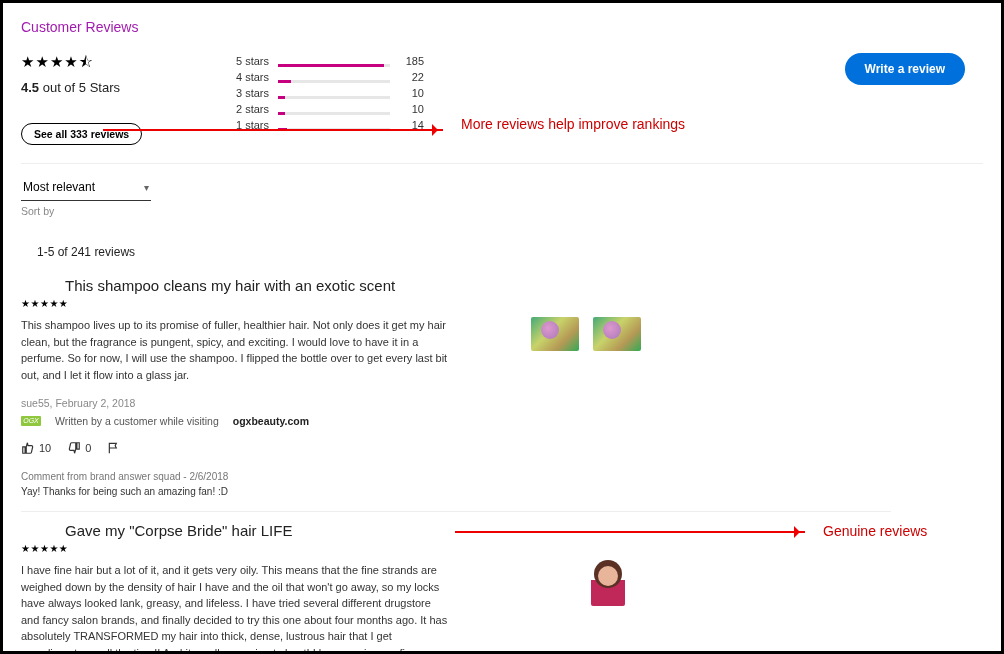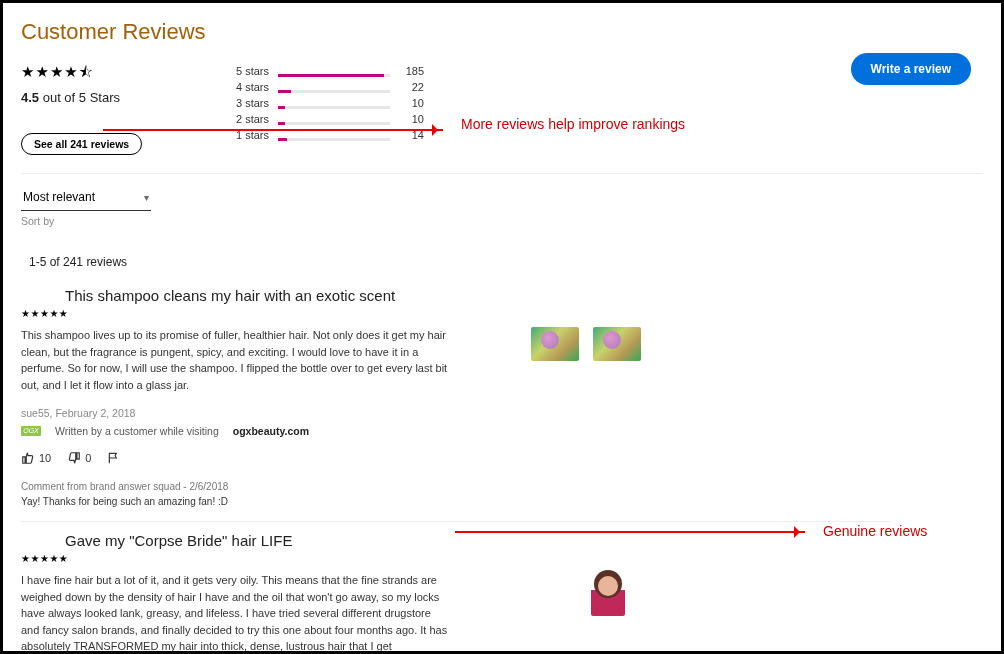--- a/index.html
+++ b/index.html
@@ -1,37 +1,37 @@
 <!DOCTYPE html>
 <html><head>
 <meta charset="utf-8">
 <style>
   * { box-sizing: border-box; margin: 0; padding: 0; }
   body { font-family: Arial, Helvetica, sans-serif; background: #fff; width: 1004px; height: 654px; position: relative; border: 3px solid #000; overflow: hidden; }
   .content { padding: 16px 18px 0 18px; }
-  .section-title { font-size: 22px; color: #a16207; font-weight: 400; margin-bottom: 16px; }
+  .section-title { font-size: 14px; color: #a21caf; font-weight: 400; margin-bottom: 16px; }
   .summary-row { display: flex; align-items: flex-start; position: relative; }
   .rating-block { width: 215px; }
   .stars { font-size: 15px; letter-spacing: 1px; color: #000; }
   .rating-text { font-size: 13px; color: #222; margin-top: 4px; }
   .rating-text b { font-weight: 700; }
   .see-all-btn { display: inline-block; margin-top: 28px; border: 1px solid #000; border-radius: 14px; padding: 4px 12px; font-size: 10.5px; font-weight: 700; background: #fff; cursor: pointer; }
   .histo { width: 200px; }
   .histo-row { display: flex; align-items: flex-end; height: 16px; font-size: 11px; color: #333; }
   .histo-label { width: 42px; }
   .histo-bar-bg { flex: 0 0 112px; height: 3px; background: #e6e6e6; position: relative; }
   .histo-bar-fill { position: absolute; left: 0; top: 0; height: 3px; background: #c6007e; }
   .histo-count { width: 28px; text-align: right; margin-left: 6px; }
-  .write-btn { position: absolute; right: 30px; top: 50px; background: #0071dc; color: #fff; border: none; border-radius: 18px; padding: 9px 20px; font-size: 12px; font-weight: 700; cursor: pointer; }
+  .write-btn { position: absolute; right: 36px; top: 50px; background: #0071dc; color: #fff; border: none; border-radius: 18px; padding: 9px 20px; font-size: 12px; font-weight: 700; cursor: pointer; }
   .divider { border: none; border-top: 1px solid #eee; margin: 18px 0 12px 0; }
   .sort-block { width: 130px; }
   .sort-select { display: flex; justify-content: space-between; align-items: center; border-bottom: 1.5px solid #333; padding: 4px 2px 6px 2px; font-size: 12px; cursor: pointer; }
   .chev { font-size: 10px; color: #666; }
   .sort-by { font-size: 10.5px; color: #888; margin-top: 4px; }
-  .range-text { font-size: 12px; color: #222; margin: 28px 0 18px 8px; }
+  .range-text { font-size: 12px; color: #222; margin: 28px 0 18px 16px; }
   .review { border-bottom: 1px solid #eee; padding-bottom: 14px; margin-bottom: 10px; max-width: 870px; }
   .review-title { font-size: 15px; color: #222; margin-bottom: 4px; margin-left: 44px; }
   .review-stars { font-size: 10px; letter-spacing: .5px; color: #000; margin-bottom: 8px; }
   .review-body-row { display: flex; align-items: flex-start; }
   .review-body { font-size: 11px; color: #333; line-height: 1.5; max-width: 430px; }
   .thumbs-strip { display: flex; gap: 14px; margin-left: 80px; }
   .thumb { width: 48px; height: 34px; border-radius: 2px; background: linear-gradient(135deg,#4a7,#c8d36a 40%,#b59955 70%,#3a5); position:relative; overflow:hidden; }
   .thumb::after{content:"";position:absolute;left:10px;top:4px;width:18px;height:18px;border-radius:50%;background:radial-gradient(circle at 40% 40%,#d9c,#a7b);}
   .avatar-thumb { width: 34px; height: 44px; border-radius: 2px; background: linear-gradient(180deg,#fff 0 40%,#c0285a 40% 100%); position:relative; }
   .avatar-thumb::after{content:"";position:absolute;left:7px;top:4px;width:20px;height:20px;border-radius:50%;background:#e8b49a;box-shadow:0 -2px 0 4px #5a3124;}
@@ -53,21 +53,21 @@
 
 <div class="content">
   <h2 class="section-title">Customer Reviews</h2>
 
   <div class="summary-row">
     <div class="rating-block">
       <div class="stars">★★★★⯪</div>
       <div class="rating-text">
         <b>4.5</b><span> out of 5 Stars</span>
       </div>
-      <button class="see-all-btn">See all 241 reviews</button>
+      <button class="see-all-btn">See all 333 reviews</button>
     </div>
 
     <div class="histo">
       <div class="histo-row">
         <span class="histo-label">5 stars</span>
         <span class="histo-bar-bg">
             <span class="histo-bar-fill" style="width:95%"></span>
           </span>
         <span class="histo-count">185</span>
       </div>

